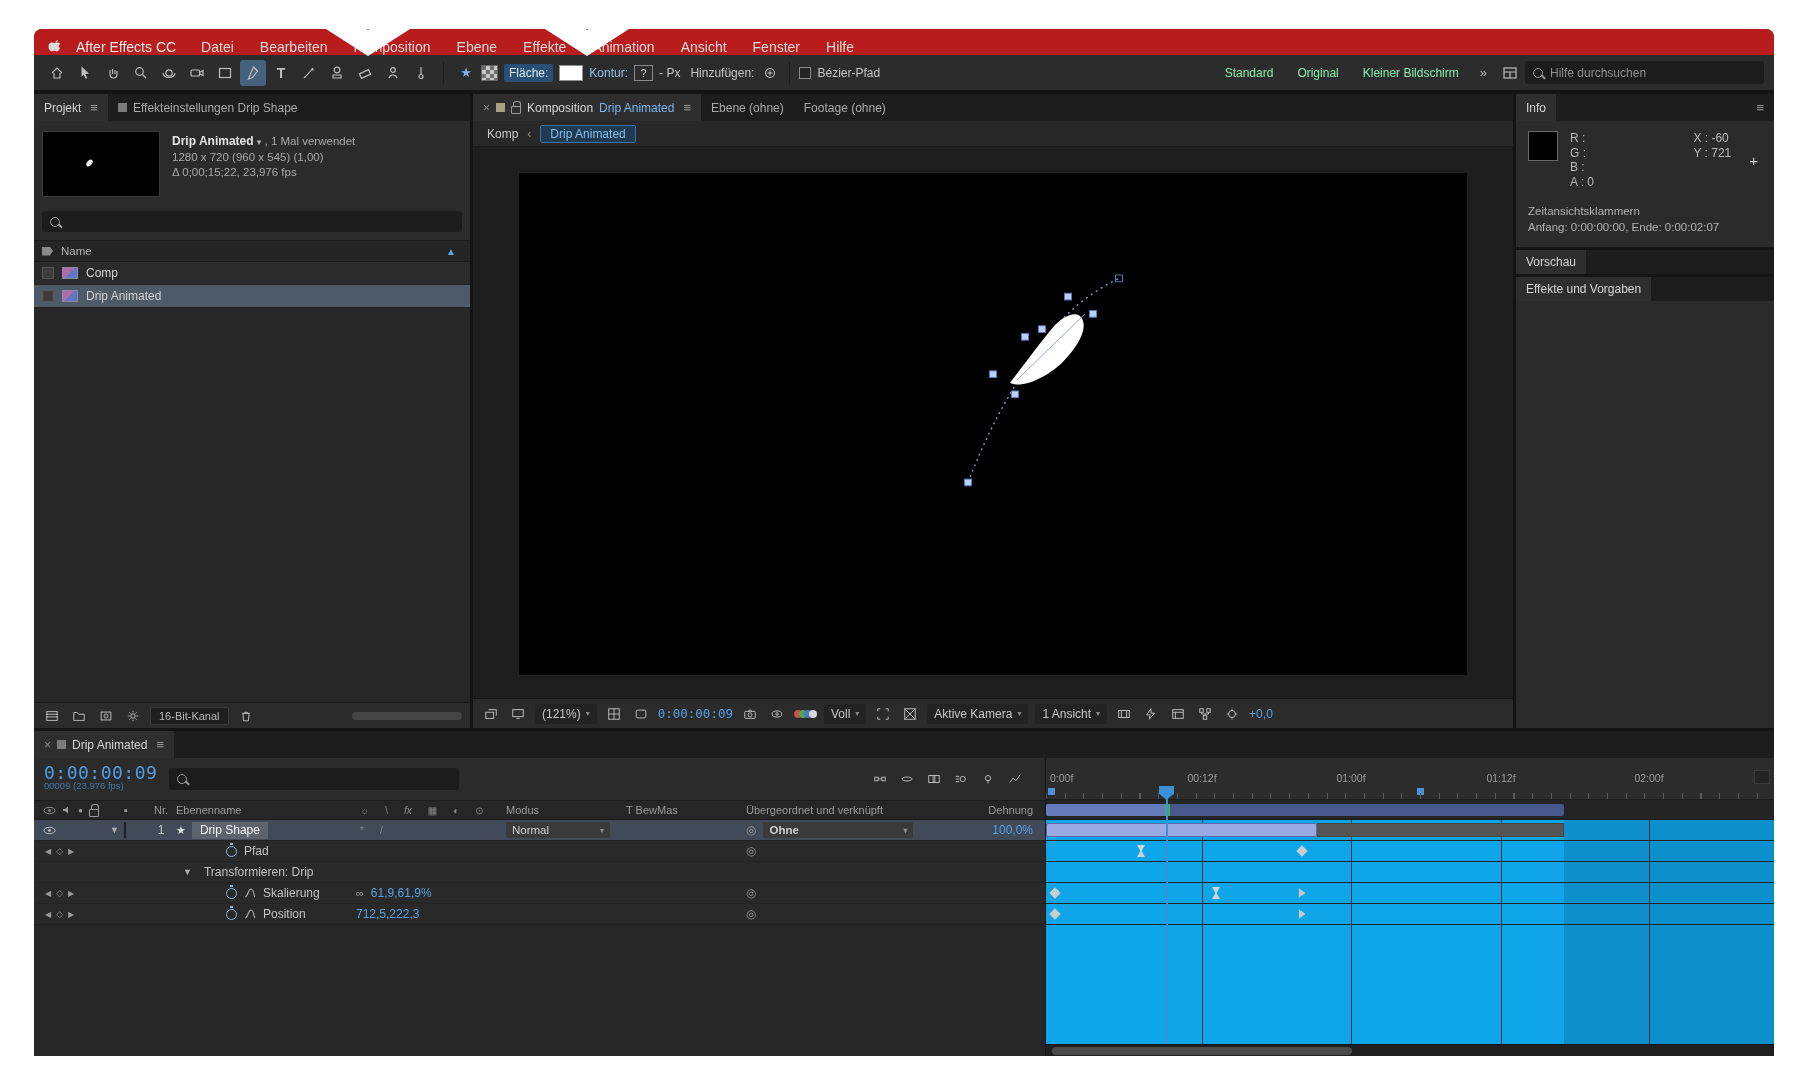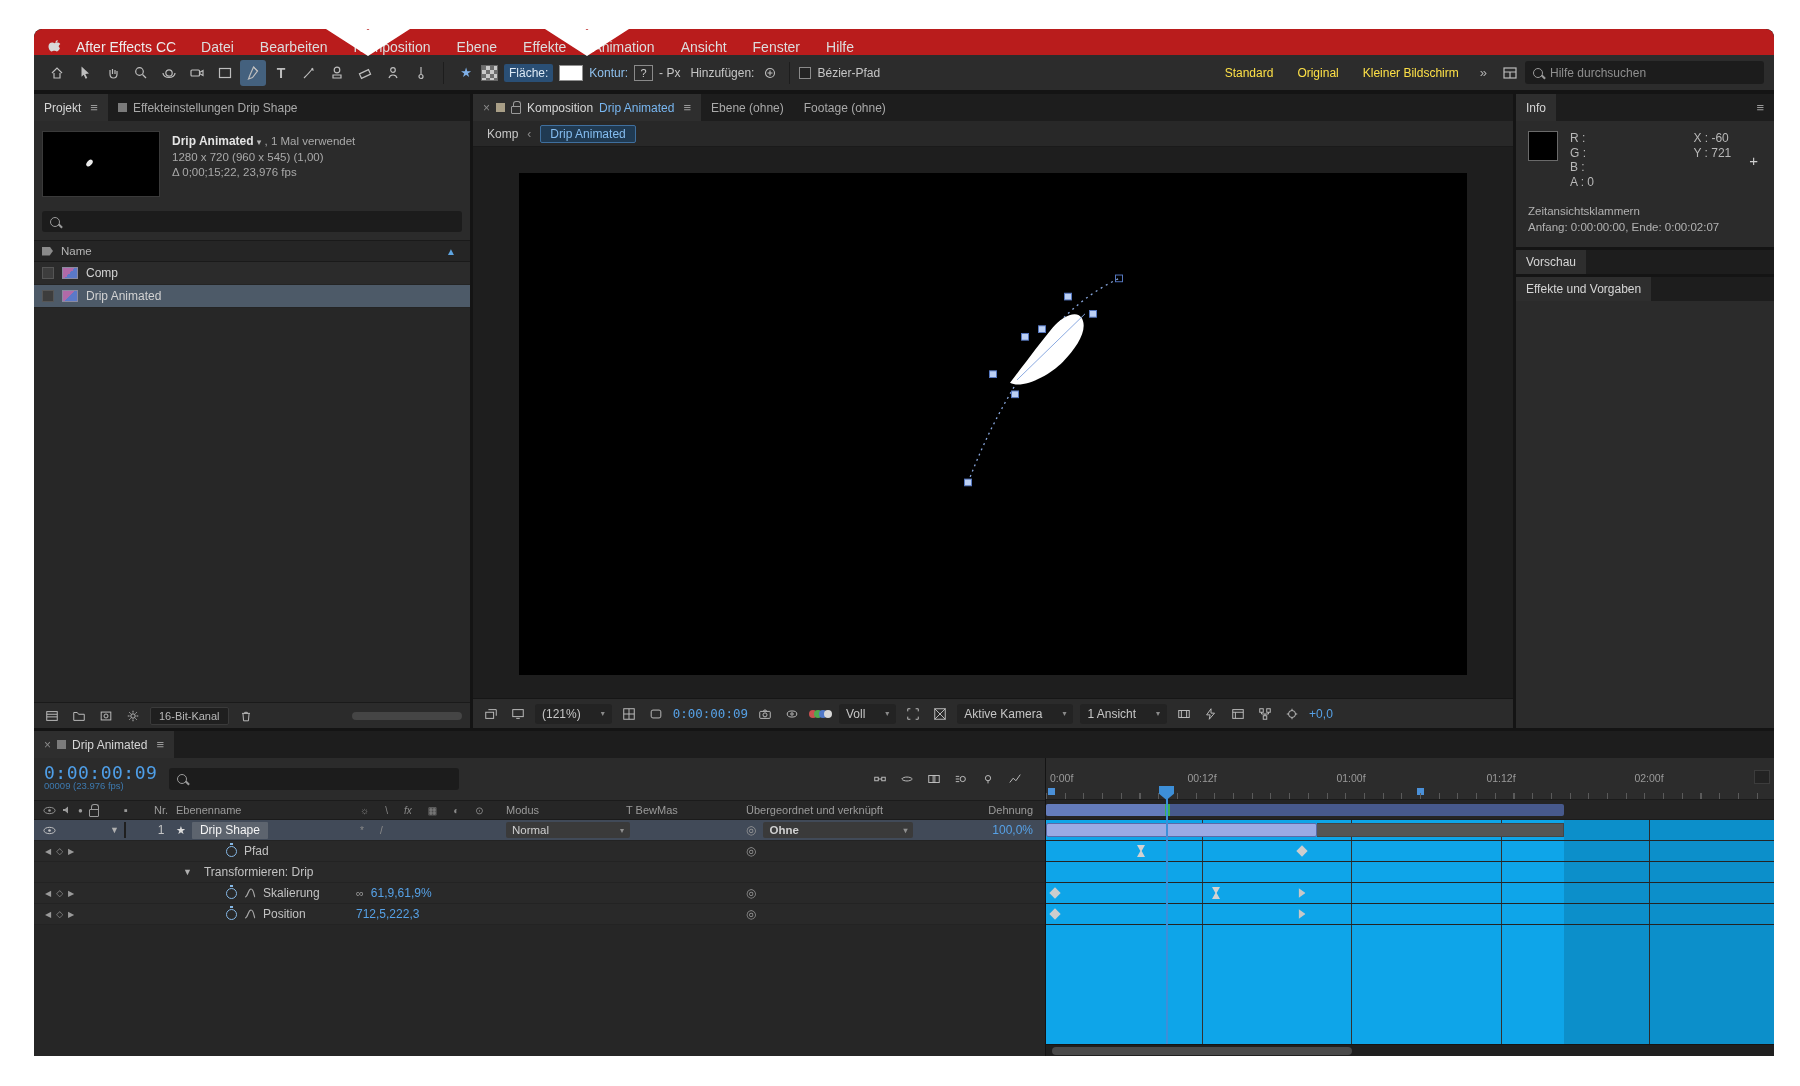--- a/index.html
+++ b/index.html
@@ -25,21 +25,21 @@
   .tool.active { background:#44617e; }
   .tsep { width:1px; height:22px; background:#1d1d1d; margin:0 7px; flex:none; }
   .tlabel { font-size:12px; color:#c6c6c6; margin:0 4px; white-space:nowrap; }
   .tlabel.hl { background:#2a4f75; padding:2px 5px; border-radius:2px; color:#dce9f5; }
   .swatch-fill { width:24px; height:16px; background:#fff; border:1px solid #909090; flex:none; }
   .qbox { width:19px; height:16px; border:1px solid #8a8a8a; background:#2c2c2c; color:#ccc; font-size:11px;
           display:flex; align-items:center; justify-content:center; flex:none; }
   .checker { width:17px; height:16px; flex:none; border:1px solid #666;
              background:conic-gradient(#c9c9c9 0 90deg,#6e6e6e 90deg 180deg,#c9c9c9 180deg 270deg,#6e6e6e 270deg); background-size:8px 8px; }
   .checkbox { width:12px; height:12px; border:1px solid #8a8a8a; background:#242424; flex:none; }
-  .ws { font-size:12px; color:#fde047; padding:0 11px; white-space:nowrap; }
+  .ws { font-size:12px; color:#86efac; padding:0 11px; white-space:nowrap; }
   .ovf { color:#b0b0b0; font-size:13px; padding:0 8px; }
   .searchpill { display:flex; align-items:center; gap:7px; background:#1c1c1c; border-radius:3px; height:23px; padding:0 8px; }
   .searchpill input { background:transparent; border:0; outline:0; color:#ccc; font-size:12px; width:100%; font-family:inherit; }
   .searchpill input::placeholder { color:#8f8f8f; }
   .mag { width:10px; height:10px; border:1.4px solid #9a9a9a; border-radius:50%; position:relative; flex:none; }
   .mag::after { content:""; position:absolute; width:5px; height:1.6px; background:#9a9a9a; transform:rotate(45deg); right:-4px; bottom:-1px; }
   .spacer { flex:1; }
 
   
   .main { position:absolute; left:0; right:0; top:65px; bottom:328px; display:flex; gap:3px; background:#141414; }
@@ -87,21 +87,21 @@
   
   .crumbs { height:26px; background:#282828; display:flex; align-items:center; gap:9px; padding:0 14px; font-size:12px;
             border-bottom:1px solid #1a1a1a; flex:none; }
   .crumbsep { color:#8a8a8a; }
   .crumbchip { background:#203a52; border:1px solid #3f6f9e; color:#85bdf0; padding:1px 9px; border-radius:2px; }
   .viewport { flex:1; background:#1e1e1e; position:relative; overflow:hidden; }
   .compblack { position:absolute; left:46px; top:26px; width:calc(100% - 92px); height:502px; background:#000; }
   .compblack svg { position:absolute; inset:0; width:100%; height:100%; }
   .cbottom { height:30px; background:#2b2b2b; border-top:1px solid #161616; display:flex; align-items:center; gap:7px;
              padding:0 8px; font-size:12px; flex:none; }
-  .dd { display:inline-flex; align-items:center; gap:20px; background:#232323; border-radius:3px; height:20px; padding:0 7px;
+  .dd { display:inline-flex; align-items:center; gap:5px; background:#232323; border-radius:3px; height:20px; padding:0 7px;
         color:#c6c6c6; white-space:nowrap; flex:none; }
   .dd .car { color:#8a8a8a; font-size:8px; }
   .blue { color:#56a1e6; }
   .tcode { color:#56a1e6; font-size:12.5px; font-family:"DejaVu Sans Mono", monospace; }
   .chdots { display:flex; align-items:center; flex:none; }
   .chdots i { width:8px; height:8px; border-radius:50%; display:block; margin-left:-3px; }
   .chdots i:first-child { margin-left:0; }
 
   
   .ibody { padding:10px 12px 12px; font-size:12px; color:#b8b8b8; flex:none; }
@@ -138,21 +138,21 @@
   .navs { display:flex; align-items:center; gap:5px; color:#9a9a9a; padding-left:2px; }
   .navs .arr { font-size:8px; }
   .navs .kdot { font-size:9px; color:#8f8f8f; }
   .twirl { color:#b0b0b0; font-size:9px; margin-left:auto; padding-right:5px; }
   .chip { width:12px; height:12px; background:#94a5e8; border:1px solid #1f1f1f; }
   .c-nr { text-align:center; }
   .c-name { display:flex; gap:6px; align-items:center; min-width:0; }
   .namebox { background:#5d646e; padding:0 8px; height:17px; display:flex; align-items:center; gap:6px; border-radius:1px; color:#f4f4f4; }
   .star { color:#dcdcdc; font-size:11px; }
   .c-sw { display:flex; gap:16px; color:#8a8a8a; font-size:10px; padding-left:8px; }
-  .modechip { width:124px; height:16px; background:#3a3a3a; border-radius:2px; display:flex; align-items:center;
+  .modechip { width:104px; height:16px; background:#3a3a3a; border-radius:2px; display:flex; align-items:center;
               justify-content:space-between; padding:0 6px; font-size:11.5px; color:#cfcfcf; }
   .modechip .car { color:#8f8f8f; font-size:8px; }
   .c-parent { display:flex; align-items:center; gap:7px; padding-left:4px; }
   .whip { color:#9a9a9a; font-size:12px; }
   .parentchip { width:150px;font-weight:bold; }
   .c-stretch { text-align:right; padding-right:12px; }
   .prop-cell { grid-column:2 / 9; display:flex; align-items:center; gap:7px; min-width:0; }
   .ind1 { padding-left:102px; }
   .ind0 { padding-left:59px; }
   .stopwatch { position:relative; width:11px; height:11px; border:1.5px solid #86b8e6; border-radius:50%; flex:none; }

